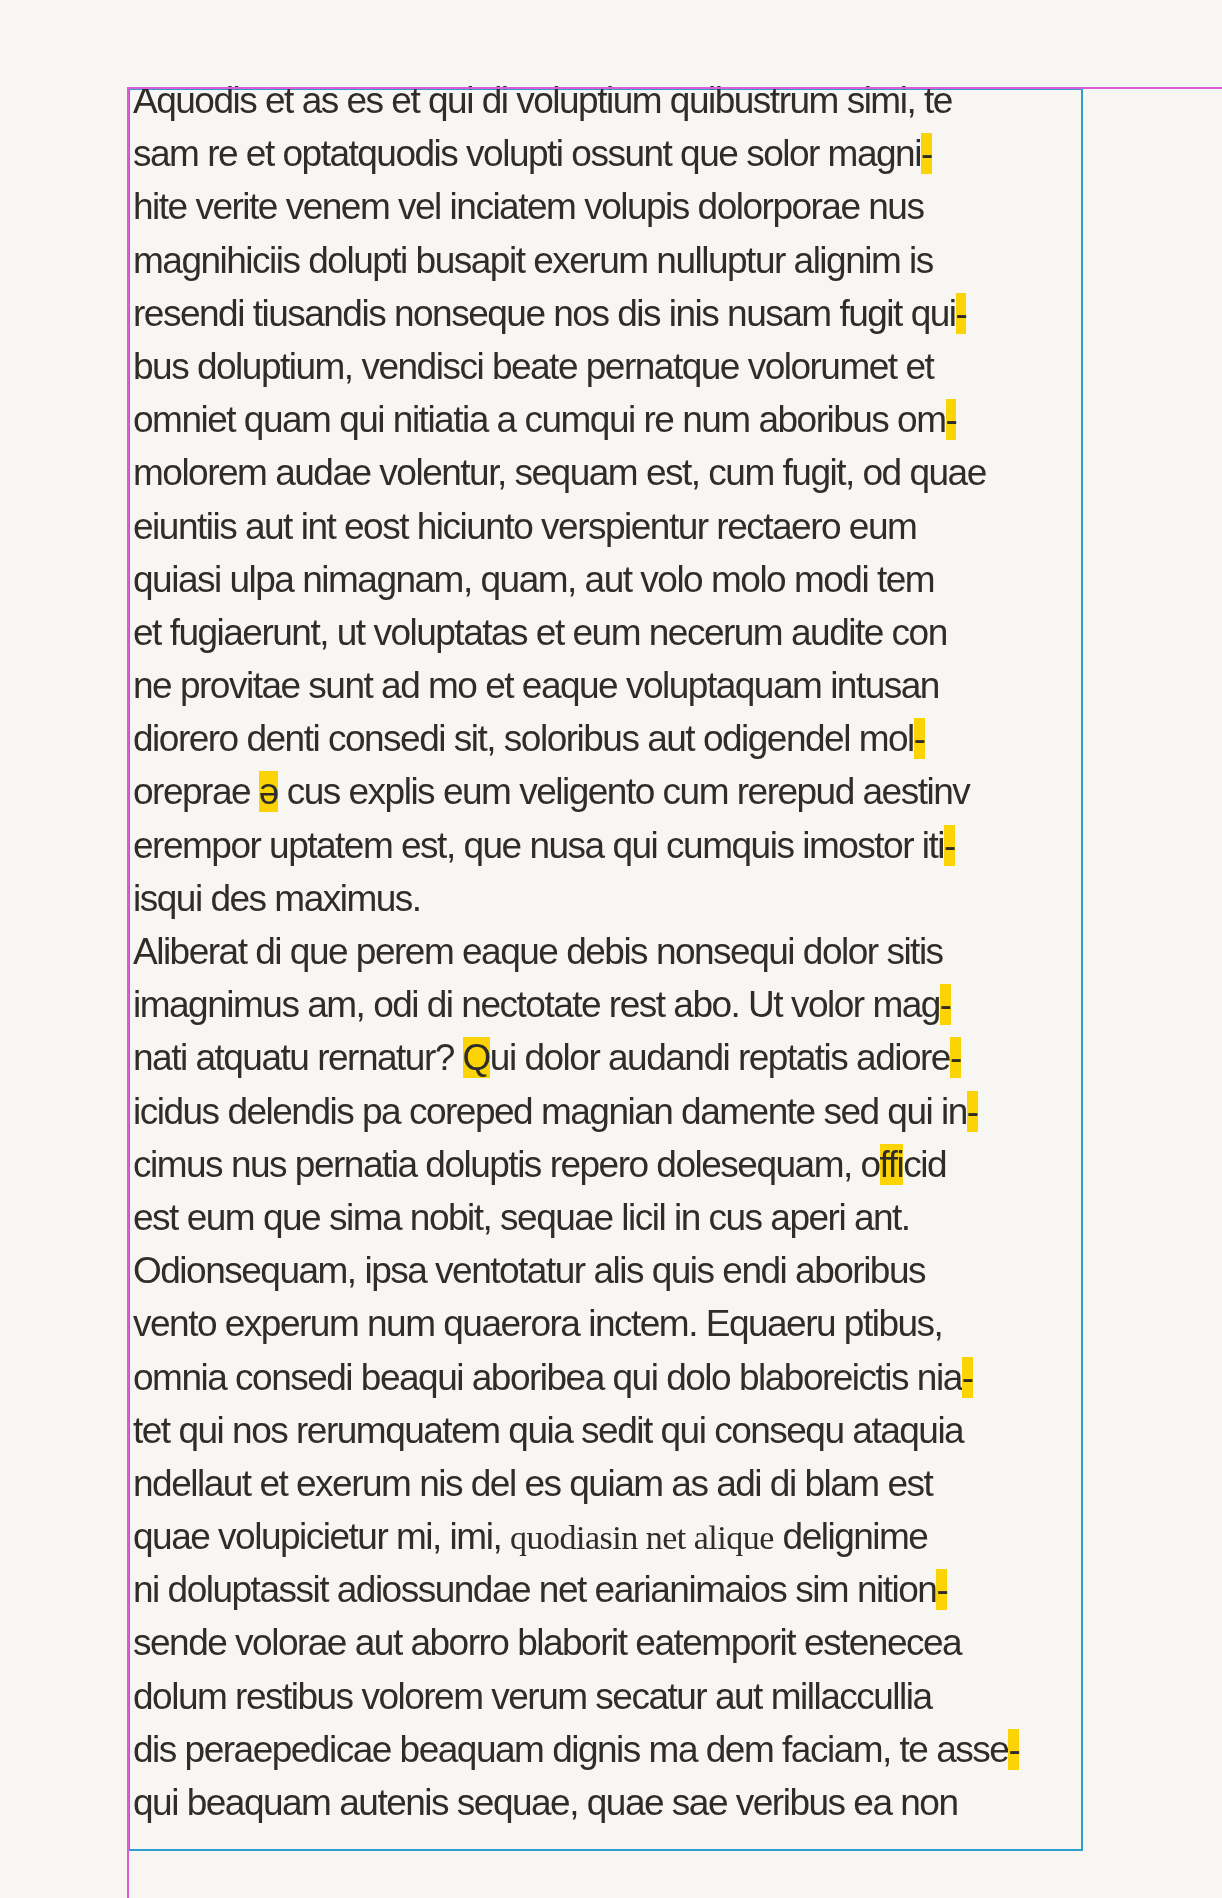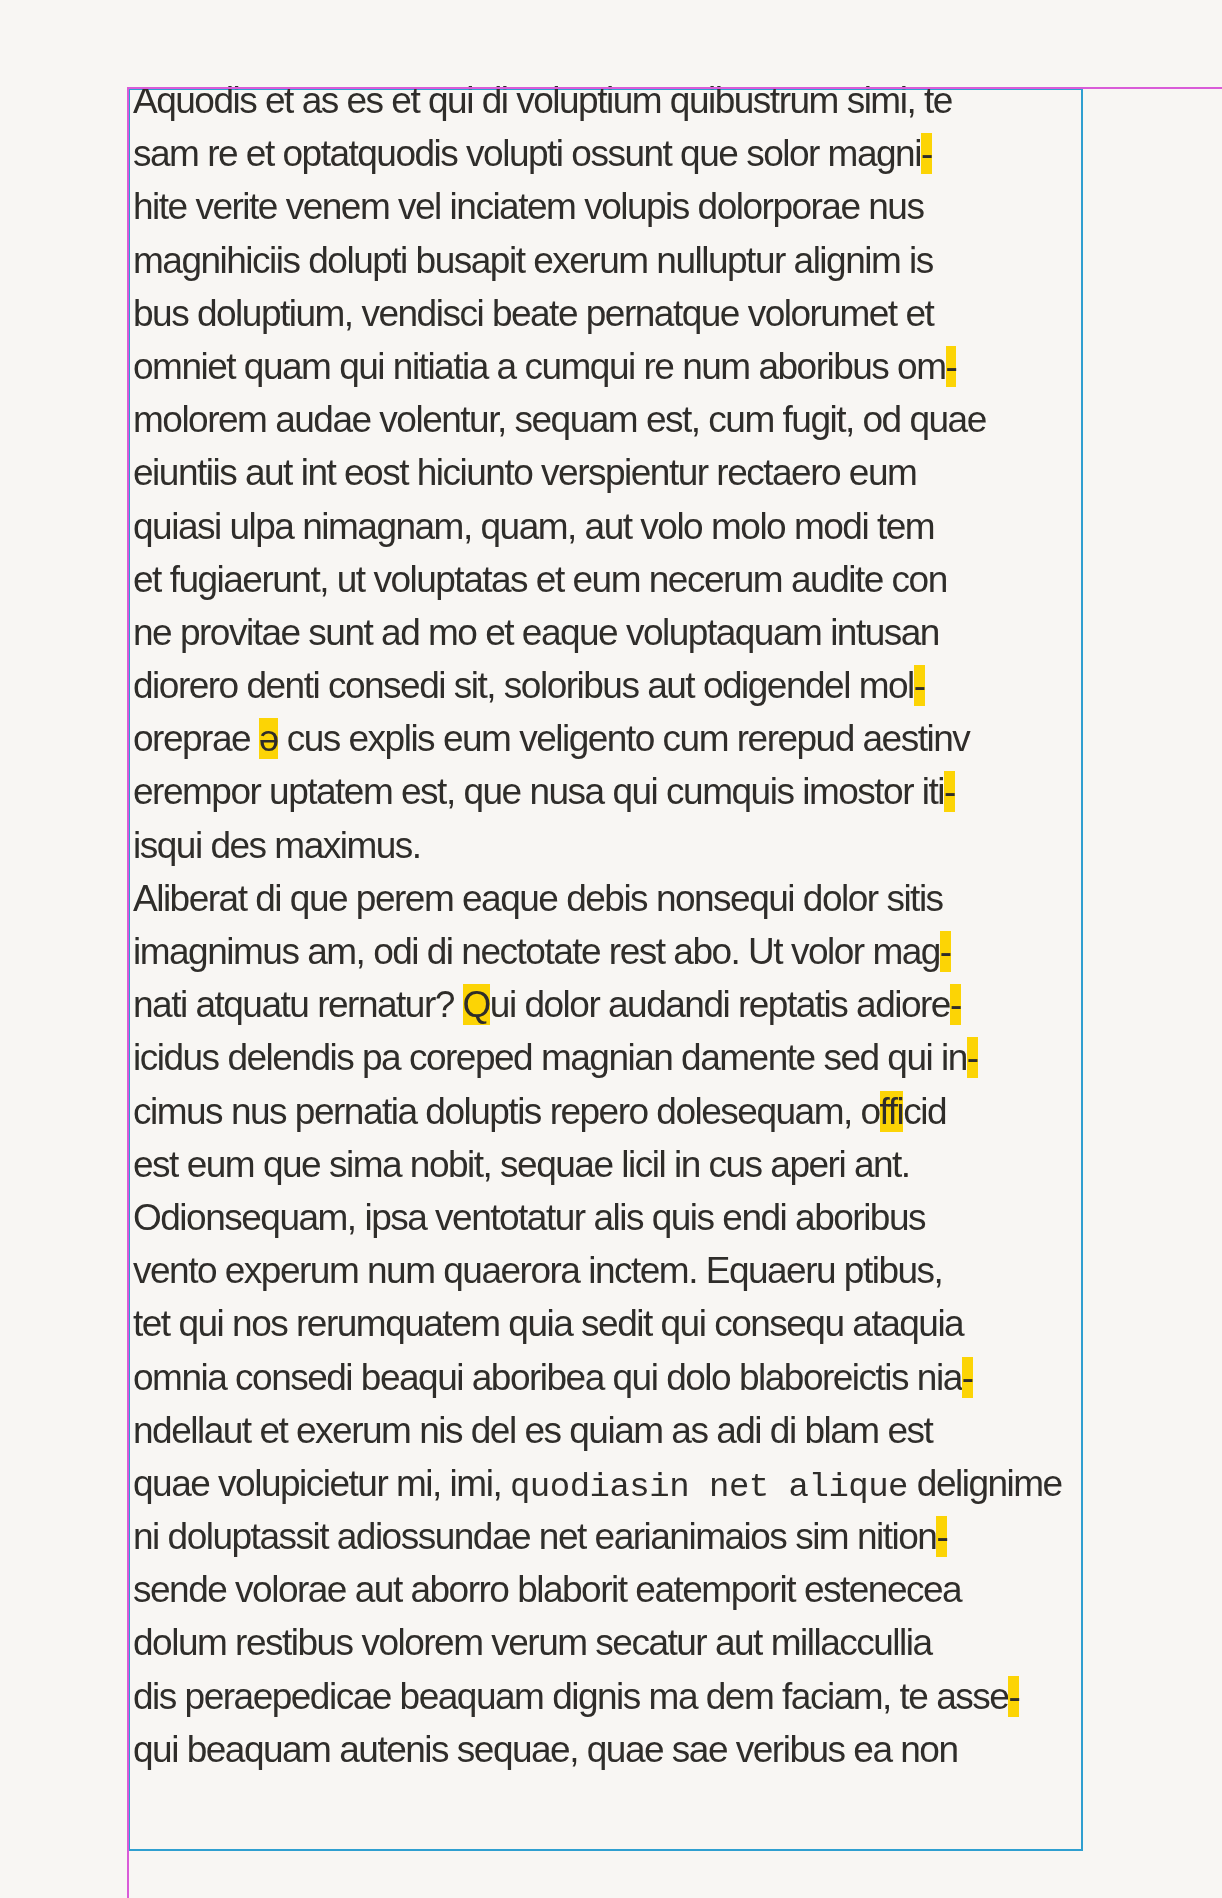--- a/index.html
+++ b/index.html
@@ -58,56 +58,57 @@
     letter-spacing: -1.5px;
   }
   .line {
     white-space: nowrap;
     height: 53.2px;
   }
   .hl {
     background: var(--hilite, #fcd405);
   }
   .altfont {
-    font-family: Liberation Mono, monospace;
+    font-family: Liberation Serif, serif;
     font-size: 34px;
     letter-spacing: -0.5px;
   }
 </style>
 </head>
 <body style="--bg: #f8f6f3; --ink: #2f2d2a; --hilite: #fcd405; --guide: #d95cd8; --frame: #2f9fd0;">
 
 <div class="text-frame-border"></div>
 
 <div class="text-frame">
     <div class="line"><span>Aquodis et as es et qui di voluptium quibustrum simi, te</span></div>
     <div class="line"><span>sam re et optatquodis volupti ossunt que solor magni</span><span class="hl">-</span></div>
     <div class="line"><span>hite verite venem vel inciatem volupis dolorporae nus</span></div>
     <div class="line"><span>magnihiciis dolupti busapit exerum nulluptur alignim is</span></div>
+    <div class="line"><span>resendi tiusandis nonseque nos dis inis nusam fugit qui</span><span class="hl">-</span></div>
     <div class="line"><span>bus doluptium, vendisci beate pernatque volorumet et</span></div>
     <div class="line"><span>omniet quam qui nitiatia a cumqui re num aboribus om</span><span class="hl">-</span></div>
     <div class="line"><span>molorem audae volentur, sequam est, cum fugit, od quae</span></div>
     <div class="line"><span>eiuntiis aut int eost hiciunto verspientur rectaero eum</span></div>
     <div class="line"><span>quiasi ulpa nimagnam, quam, aut volo molo modi tem</span></div>
     <div class="line"><span>et fugiaerunt, ut voluptatas et eum necerum audite con</span></div>
     <div class="line"><span>ne provitae sunt ad mo et eaque voluptaquam intusan</span></div>
     <div class="line"><span>diorero denti consedi sit, soloribus aut odigendel mol</span><span class="hl">-</span></div>
     <div class="line"><span>oreprae </span><span class="hl">ǝ</span><span> cus explis eum veligento cum rerepud aestinv</span></div>
     <div class="line"><span>erempor uptatem est, que nusa qui cumquis imostor iti</span><span class="hl">-</span></div>
     <div class="line"><span>isqui des maximus.</span></div>
     <div class="line"><span>Aliberat di que perem eaque debis nonsequi dolor sitis</span></div>
     <div class="line"><span>imagnimus am, odi di nectotate rest abo. Ut volor mag</span><span class="hl">-</span></div>
     <div class="line"><span>nati atquatu rernatur? </span><span class="hl">Q</span><span>ui dolor audandi reptatis adiore</span><span class="hl">-</span></div>
     <div class="line"><span>icidus delendis pa coreped magnian damente sed qui in</span><span class="hl">-</span></div>
     <div class="line"><span>cimus nus pernatia doluptis repero dolesequam, o</span><span class="hl">ffi</span><span>cid</span></div>
     <div class="line"><span>est eum que sima nobit, sequae licil in cus aperi ant.</span></div>
     <div class="line"><span>Odionsequam, ipsa ventotatur alis quis endi aboribus</span></div>
     <div class="line"><span>vento experum num quaerora inctem. Equaeru ptibus,</span></div>
+    <div class="line"><span>omnia consedi beaqui aboribea qui dolo blaboreictis nia</span><span class="hl">-</span></div>
     <div class="line"><span>tet qui nos rerumquatem quia sedit qui consequ ataquia</span></div>
-    <div class="line"><span>omnia consedi beaqui aboribea qui dolo blaboreictis nia</span><span class="hl">-</span></div>
     <div class="line"><span>ndellaut et exerum nis del es quiam as adi di blam est</span></div>
     <div class="line"><span>quae volupicietur mi, imi, </span><span class="altfont">quodiasin net alique</span><span> delignime</span></div>
     <div class="line"><span>ni doluptassit adiossundae net earianimaios sim nition</span><span class="hl">-</span></div>
     <div class="line"><span>sende volorae aut aborro blaborit eatemporit estenecea</span></div>
     <div class="line"><span>dolum restibus volorem verum secatur aut millaccullia</span></div>
     <div class="line"><span>dis peraepedicae beaquam dignis ma dem faciam, te asse</span><span class="hl">-</span></div>
     <div class="line"><span>qui beaquam autenis sequae, quae sae veribus ea non</span></div>
   </div>
 
 <div class="guide-h"></div>

